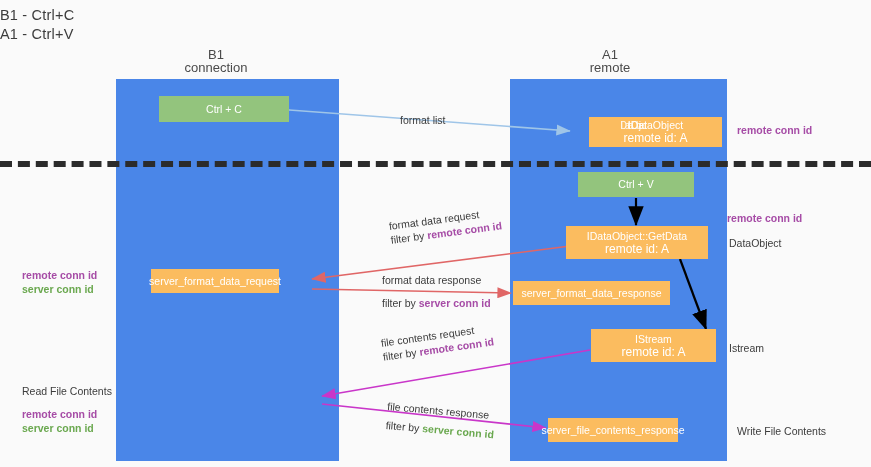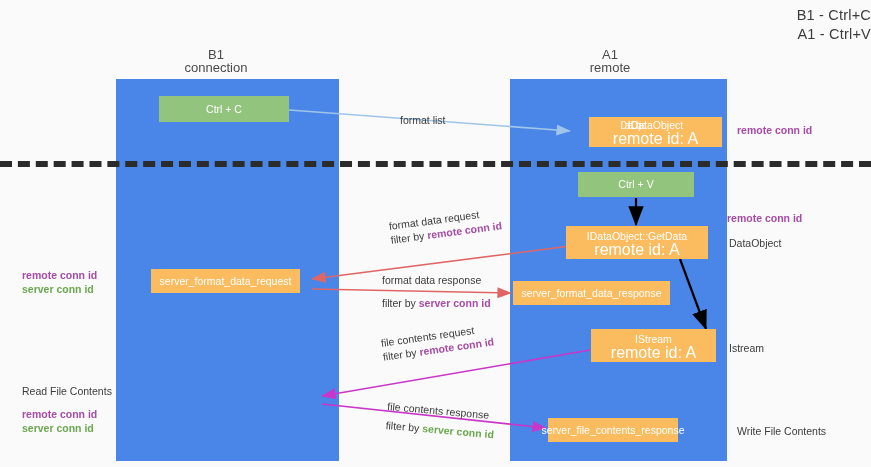--- a/index.html
+++ b/index.html
@@ -17,21 +17,21 @@
     height: 467px;
     background: #fafafa;
     overflow: hidden;
   }
 
   
   .title {
     position: absolute;
     left: 0; right: 0;
     top: 6px;
-    text-align: right;
+    text-align: left;
     font-size: 14.5px;
     color: #3c3c3c;
     line-height: 19px;
     letter-spacing: .2px;
   }
 
   
   .col-head {
     position: absolute;
     text-align: center;
@@ -56,21 +56,21 @@
     align-items: center;
     justify-content: center;
     color: #ffffff;
     font-size: 10.5px;
     line-height: 13px;
     text-align: center;
     padding: 2px 4px;
   }
   .node.green { background: #93c47d; }
   .node.orange { background: #fbbc5f; }
-  .node .l2 { font-size: 16px; }
+  .node .l2 { font-size: 12px; }
 
   
   .glyph-overlap {
     position: relative;
     display: inline-block;
   }
   .glyph-overlap .ghost {
     position: absolute;
     left: -11px;
     top: 0;
@@ -194,21 +194,21 @@
   <div class="node orange" style="left:566px; top:226px; width:142px; height:33px;">
     <span>IDataObject::GetData</span>
     <span class="l2">remote id: A</span>
   </div>
 
   <div class="node orange" style="left:591px; top:329px; width:125px; height:33px;">
     <span>IStream</span>
     <span class="l2">remote id: A</span>
   </div>
 
-  <div class="node orange" style="left:151px; top:269px; width:149px; height:24px;">
+  <div class="node orange" style="left:151px; top:269px; width:128px; height:24px;">
     <span>server_format_data_request</span>
   </div>
 
   <div class="node orange" style="left:513px; top:281px; width:157px; height:24px;">
     <span>server_format_data_response</span>
   </div>
 
 
   <div class="node orange" style="left:548px; top:418px; width:130px; height:24px;">
     <span>server_file_contents_response</span>

